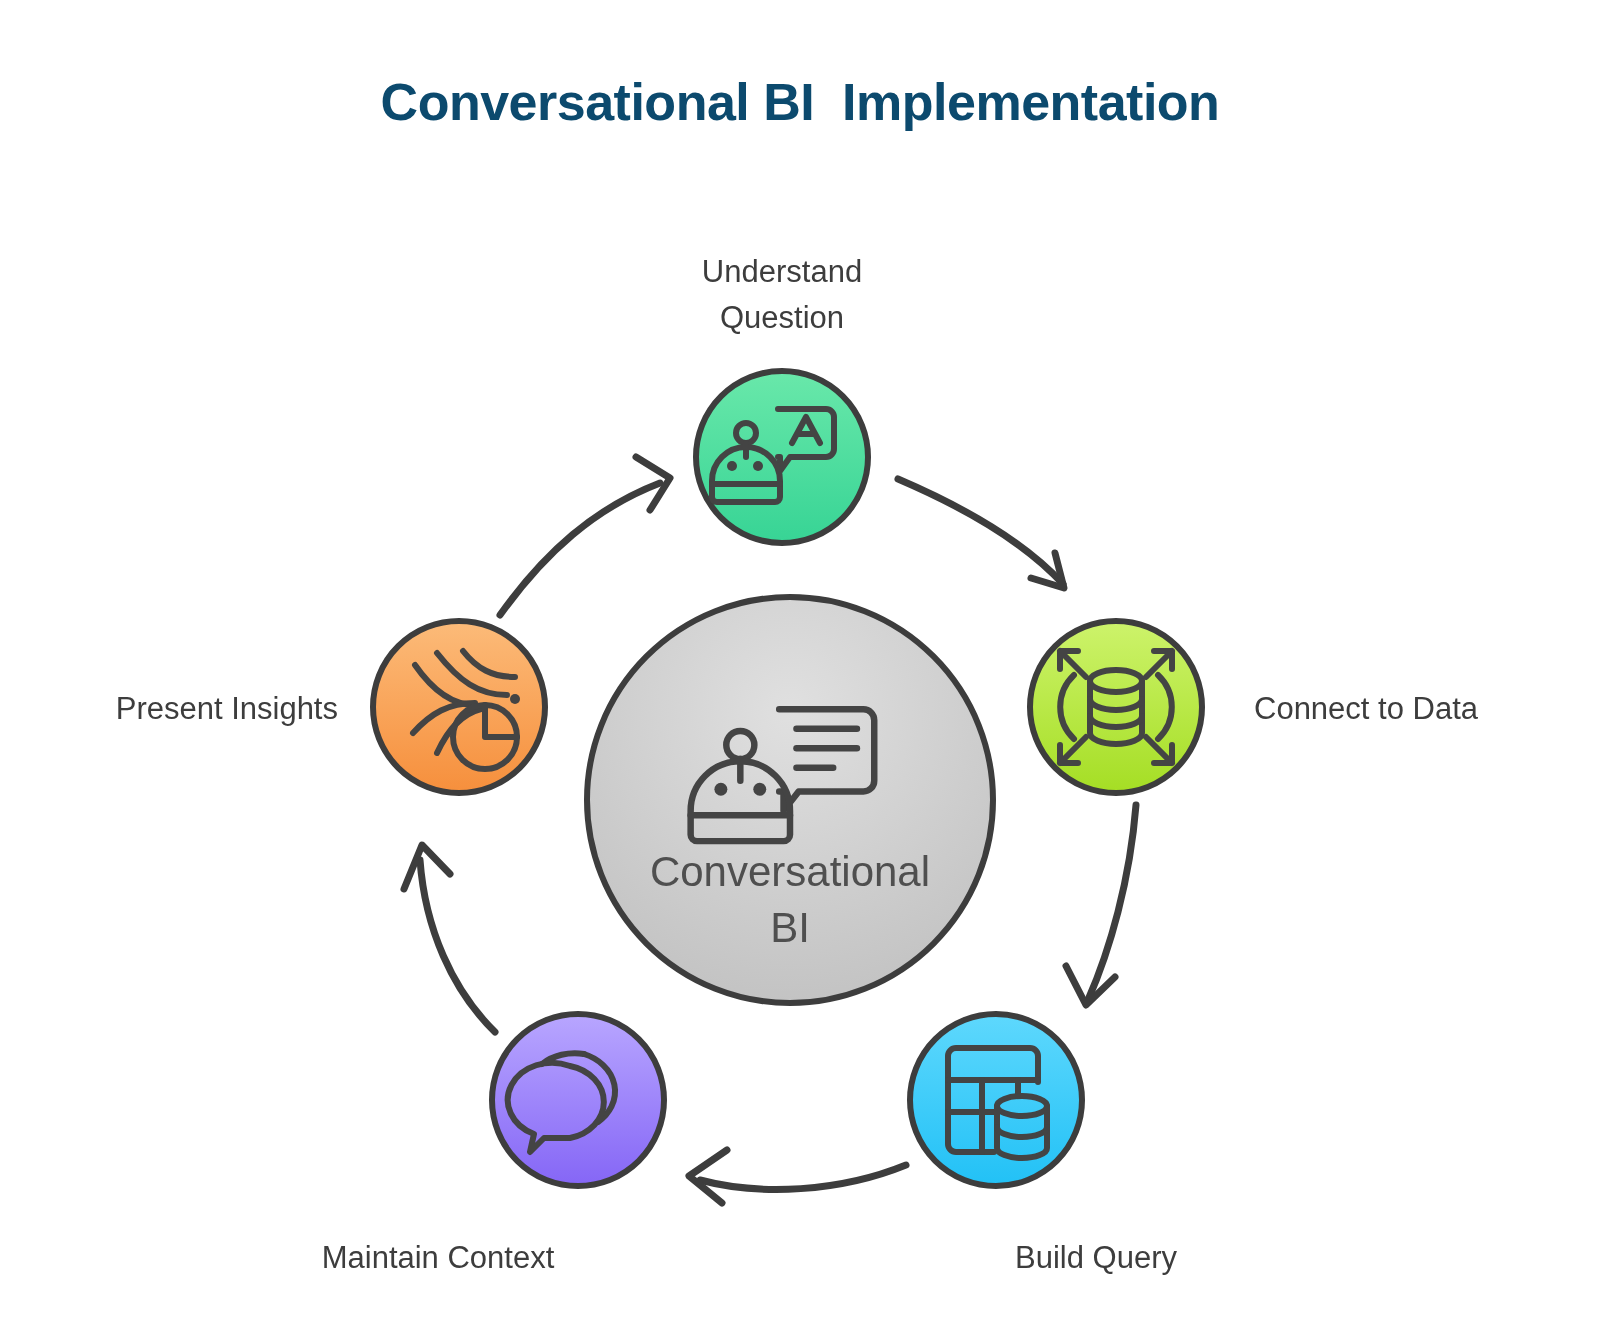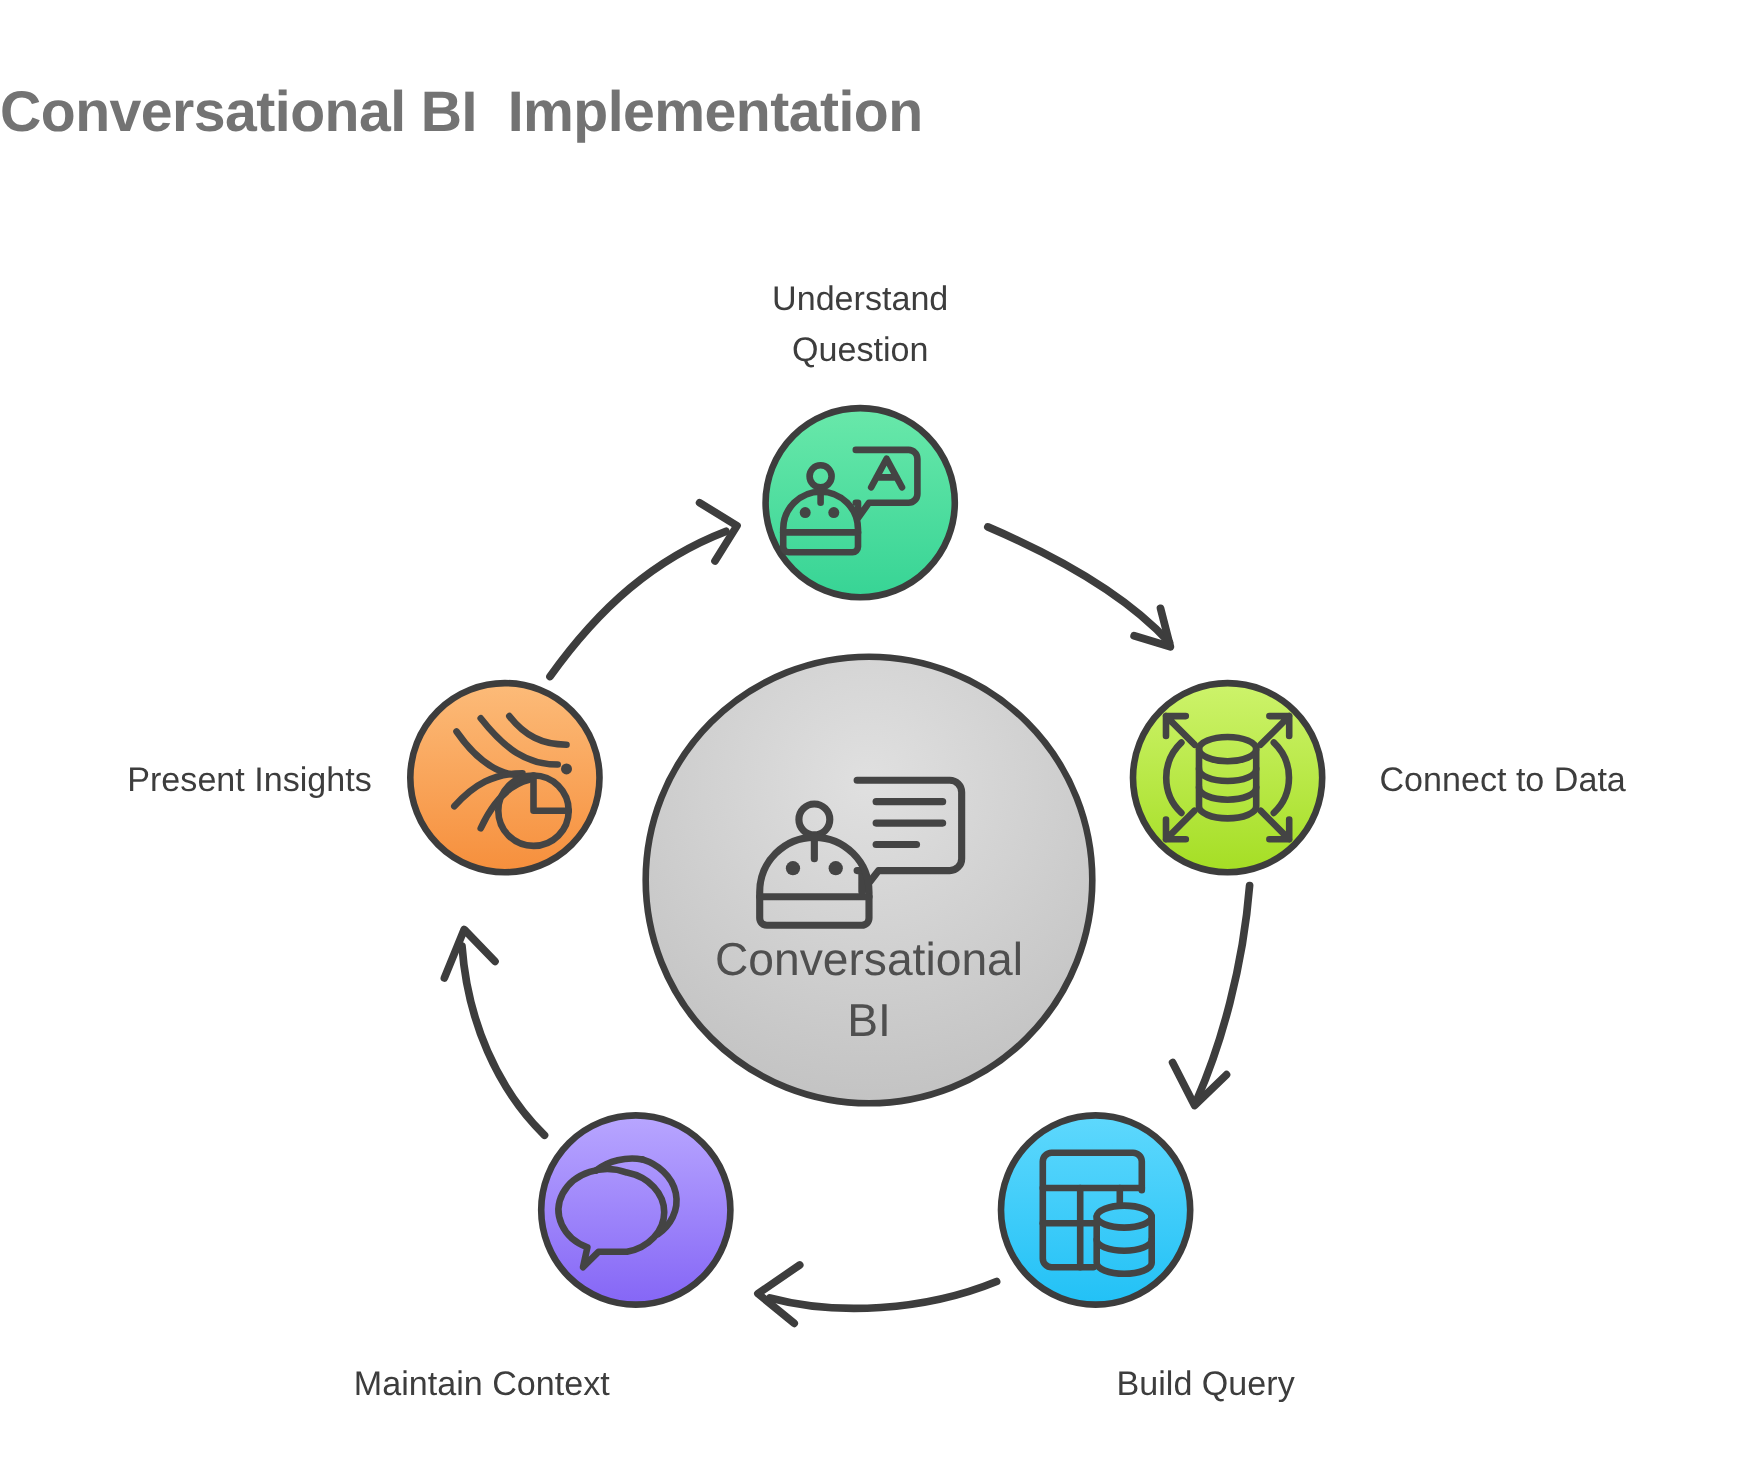--- a/index.html
+++ b/index.html
@@ -18,23 +18,24 @@
     position: relative;
     width: 1600px;
     height: 1332px;
     background: #ffffff;
   }
   #page-title {
     position: absolute;
     top: 72px;
     left: 0;
     width: 1600px;
+    text-align: center;
     font-size: 52px;
     font-weight: bold;
-    color: #737373;
+    color: #0c4a6e;
     letter-spacing: -0.5px;
     white-space: pre;
   }
   svg#diagram {
     position: absolute;
     top: 0;
     left: 0;
     width: 1600px;
     height: 1332px;
   }

